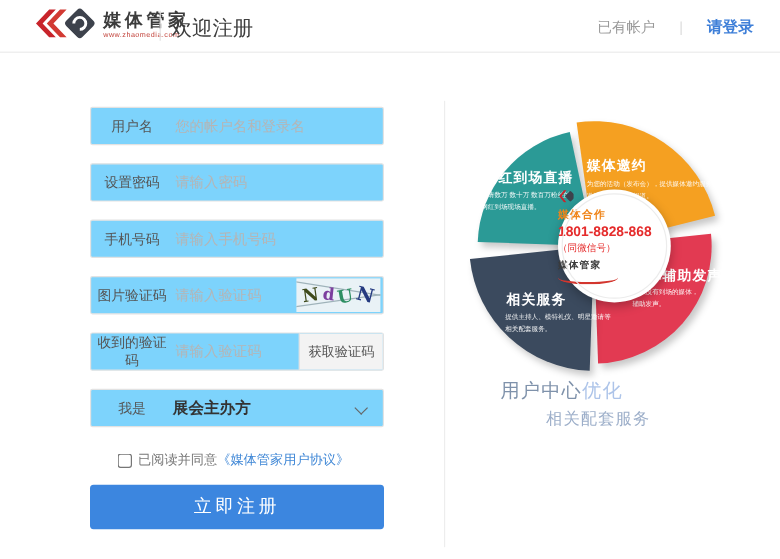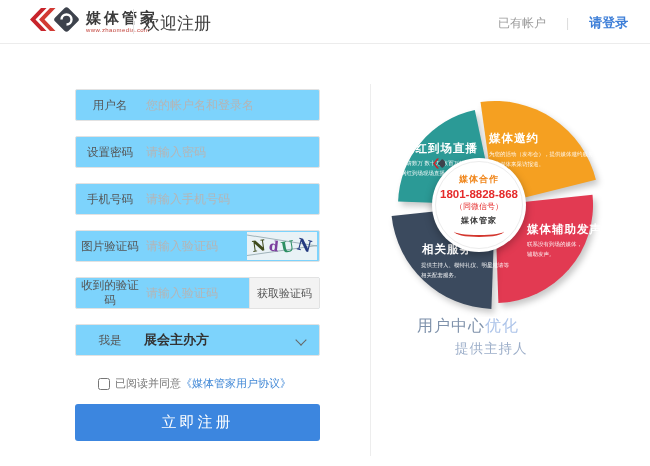--- a/index.html
+++ b/index.html
@@ -60,22 +60,22 @@
   .chart{position:absolute;left:385px;top:93px;width:224px;height:224px;}
   .chart svg{position:absolute;left:0;top:0;}
   .wedge{filter:drop-shadow(3px 4px 3px rgba(0,0,0,.22));}
   .seg-title{position:absolute;color:#fff;font-weight:bold;font-size:11.5px;letter-spacing:1px;white-space:nowrap;}
   .seg-desc{position:absolute;color:rgba(255,255,255,.92);font-size:5.5px;line-height:1.8;white-space:nowrap;}
   .t-teal{left:18px;top:48px;}   .d-teal{left:16px;top:66px;}
   .t-org{left:104px;top:38px;}   .d-org{left:104px;top:57px;}
   .t-crim{left:142px;top:129px;} .d-crim{left:142px;top:147px;}
   .t-slate{left:37px;top:149px;} .d-slate{left:36px;top:168px;}
 
-  .center-circle{position:absolute;left:47px;top:65px;width:94px;height:94px;border-radius:50%;background:#fff;
-                 box-shadow:0 3px 9px rgba(0,0,0,.28);display:flex;flex-direction:column;align-items:center;
+  .center-circle{position:absolute;left:80px;top:65px;width:94px;height:94px;border-radius:50%;background:#fff;
+                 box-shadow:0 3px 9px rgba(0,0,0,.28);display:flex;flex-direction:column;align-items:flex-start;
                  justify-content:center;z-index:5;}
   .center-circle::before{content:'';position:absolute;inset:3px;border:1px solid #ececec;border-radius:50%;}
   .cc-coop{font-size:9px;font-weight:bold;color:#f08519;letter-spacing:1px;}
   .cc-phone{font-size:11.5px;font-weight:bold;color:#e52b2b;margin-top:2px;}
   .cc-wechat{font-size:8px;color:#e52b2b;margin-top:1px;}
   .cc-logo{display:flex;align-items:center;gap:2px;margin-top:3px;}
   .cc-brand{font-size:8px;font-weight:bold;color:#3a3a3a;letter-spacing:1px;}
   .cc-arc{width:50px;height:9px;border-bottom:2px solid #d3362e;border-radius:50%;}
 
   .tag1{position:absolute;left:417px;top:316px;font-size:16px;letter-spacing:1px;}
@@ -205,15 +205,15 @@
         </svg>
         <span class="cc-brand">媒体管家</span>
       </span>
       <span class="cc-arc"></span>
     </div>
   </div>
 
   <div class="tag1">
     <span class="p1">用户中心</span><span class="p2">优化</span>
   </div>
-  <div class="tag2">提供主持人</div>
+  <div class="tag2">相关配套服务</div>
 
 </div>
 
 </body></html>

